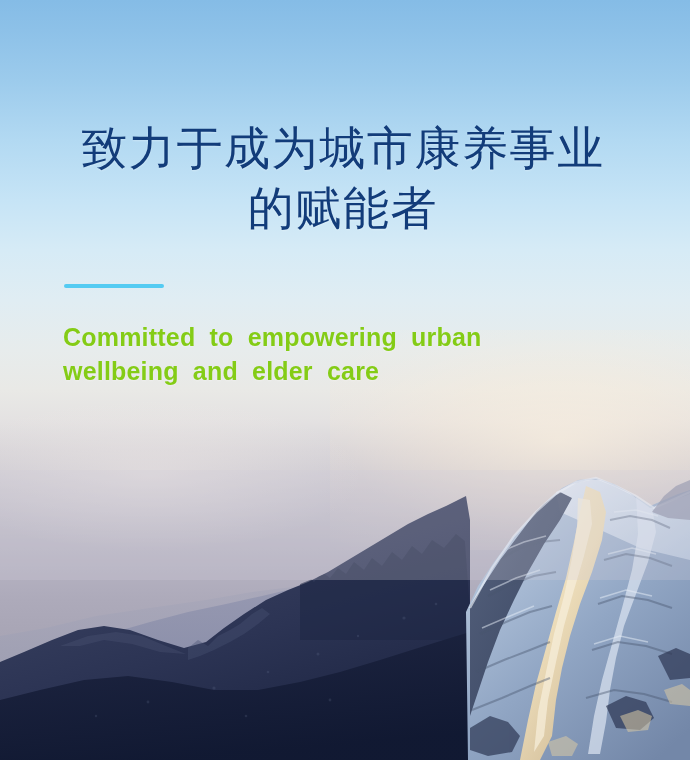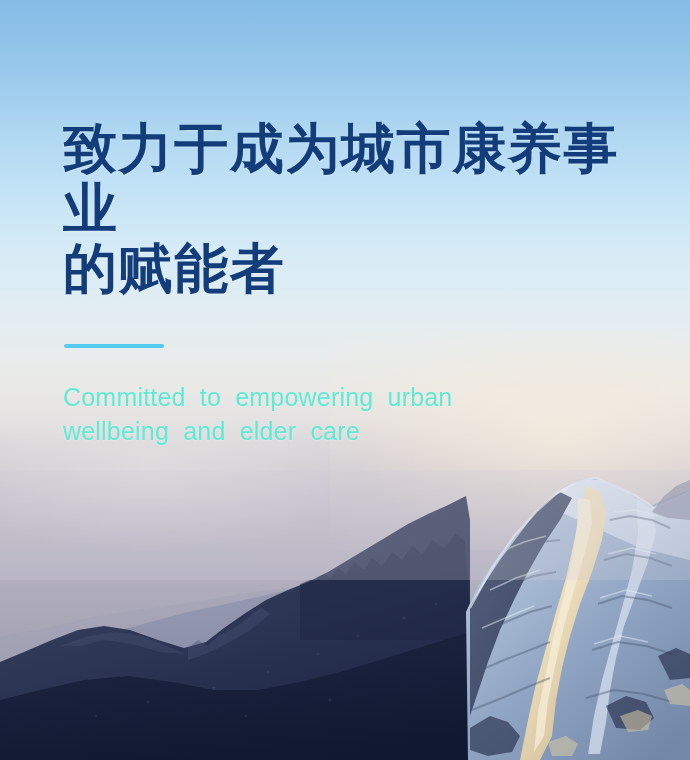--- a/index.html
+++ b/index.html
@@ -76,43 +76,44 @@
 
   
   .copy {
     position:absolute;
     left:63px; top:118px;
     width:560px;
     z-index:6;
   }
 
   .headline {
-    font-size:54px;
+    font-size:46px;
     line-height:60px;
-    font-weight:700;
+    font-weight:400;
     letter-spacing:1.6px;
     color:#123c7a;
     white-space:pre-line;
     text-shadow:0 1px 2px rgba(255,255,255,.30);
+    text-align:center;
   }
 
   .rule {
     width:100px; height:4px;
     margin:46px 0 32px 1px;
     background:#54cbf2;
     border-radius:2px;
   }
 
   .subhead {
     font-size:25px;
     line-height:34px;
-    font-weight:400;
+    font-weight:700;
     letter-spacing:.2px;
     word-spacing:7px;
-    color:#5eead4;
+    color:#84cc16;
     white-space:pre-line;
     text-shadow:0 1px 2px rgba(255,255,255,.30);
   }
 </style>
 </head>
 <body>
 
 <div class="hero">
 
   <div class="sky"></div>

